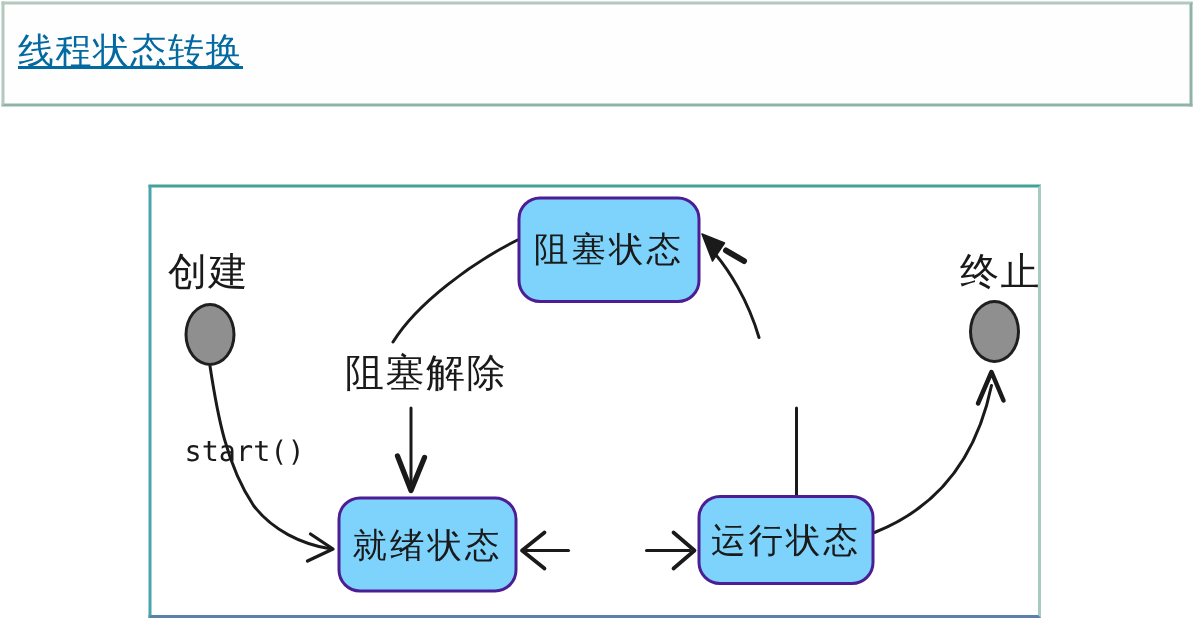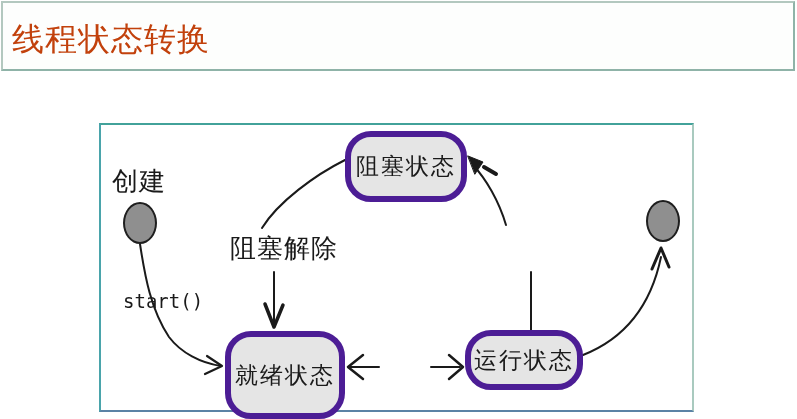--- a/index.html
+++ b/index.html
@@ -11,41 +11,41 @@
   .title-box{
     position:absolute;left:1px;top:1px;width:790px;height:66px;
     background:#fdfefd;
     border:2px solid;
     border-color:#b3c8bf #8fb3a8 #8fb3a8 #b3c8bf;
     box-sizing:content-box;
   }
   .title-text{
     position:absolute;left:9px;top:15px;
     font-family:"DejaVu Serif",serif;
-    font-size:32px;letter-spacing:1px;
-    color:#c2410c;white-space:nowrap;
+    font-size:24px;letter-spacing:1px;
+    color:#0369a1;white-space:nowrap;text-decoration:underline;
   }
   
   .diagram{
     position:absolute;left:99px;top:123px;width:591px;height:285px;
     background:#ffffff;
     border:2px solid;
     border-color:#42a29a #a9cabf #5b82a5 #4aa4ab;
   }
   .edges{position:absolute;left:0;top:0;width:591px;height:285px;}
   
   .state{
-    position:absolute;background:#e5e5e5;
-    border:6px solid #4c1d95;border-radius:26px;
+    position:absolute;background:#7dd3fc;
+    border:2px solid #4c1d95;border-radius:15px;
     display:flex;align-items:center;justify-content:center;
     font-size:23px;letter-spacing:2px;white-space:nowrap;
     box-sizing:border-box;
   }
   .state.blocked{left:244px;top:6px;width:122px;height:71px;}
-  .state.ready{left:124px;top:206px;width:120px;height:88px;}
+  .state.ready{left:124px;top:206px;width:120px;height:64px;}
   .state.running{left:364px;top:205px;width:118px;height:60px;}
   
   .endpoint{
     position:absolute;width:34px;height:42px;
     background:#8f8f8f;border:2px solid #1f1f1f;border-radius:50%;
     box-sizing:border-box;
   }
   .endpoint.create{left:22px;top:77px;}
   .endpoint.terminate{left:545px;top:75px;}
   
@@ -101,16 +101,17 @@
     <span>就绪状态</span>
   </div>
   <div class="state running">
     <span>运行状态</span>
   </div>
 
   <div class="endpoint create"></div>
   <div class="endpoint terminate"></div>
 
   <div class="lbl create-lbl">创建</div>
+  <div class="lbl terminate-lbl">终止</div>
   <div class="lbl unblock-lbl">阻塞解除</div>
   <div class="lbl start-lbl">start()</div>
 
 </div>
 
 </body></html>

